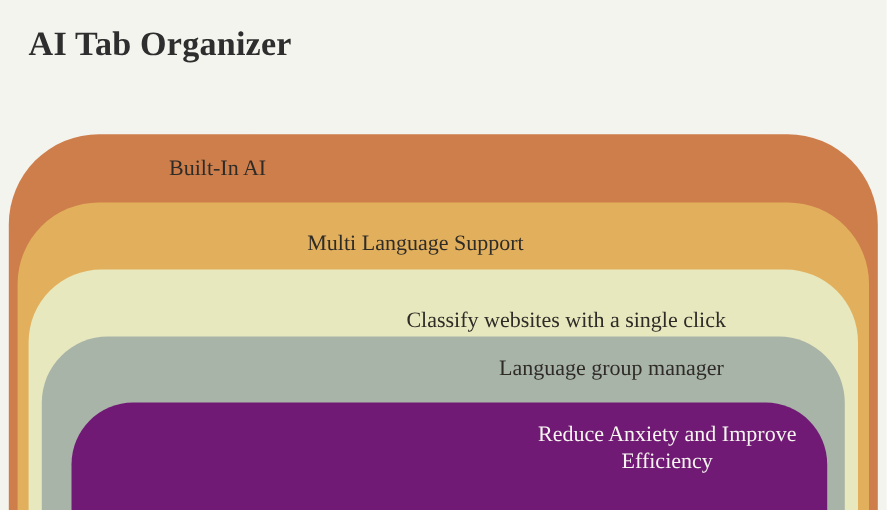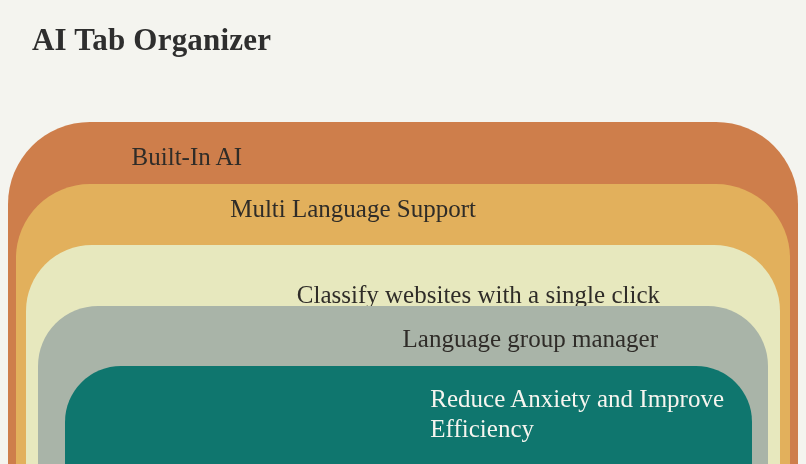--- a/index.html
+++ b/index.html
@@ -14,21 +14,21 @@
   }
   #slide {
     position: relative;
     width: 806px;
     height: 464px;
     background: #f4f4ef;
     overflow: hidden;
   }
   #page-title {
     position: absolute;
-    left: 32px;
+    left: 26px;
     top: 22px;
     font-size: 31px;
     font-weight: bold;
     color: #2e2e2e;
     letter-spacing: 0.2px;
     line-height: 1.15;
     white-space: nowrap;
   }
   #arch-stack {
     position: absolute;
@@ -39,24 +39,24 @@
   }
   .arch-layer {
     position: absolute;
     bottom: 0;
     box-sizing: border-box;
     display: flex;
     align-items: flex-start;
     justify-content: flex-end;
   }
   .arch-label {
-    font-size: 25px;
+    font-size: 20px;
     line-height: 1.18;
     color: #2f2c28;
-    text-align: left;
+    text-align: center;
     white-space: pre-line;
   }
   
   .layer-1 {
     left: 8px;
     right: 8px;
     top: 122px;
     border-top-left-radius: 82px;
     border-top-right-radius: 82px;
     background: #ce7e4b;
@@ -67,21 +67,21 @@
   
   .layer-2 {
     left: 16px;
     right: 16px;
     top: 184px;
     border-top-left-radius: 74px;
     border-top-right-radius: 74px;
     background: #e2b05c;
   }
   .layer-2 .arch-label {
-    padding: 10px 314px 0 0;
+    padding: 26px 314px 0 0;
   }
   
   .layer-3 {
     left: 26px;
     right: 26px;
     top: 245px;
     border-top-left-radius: 66px;
     border-top-right-radius: 66px;
     background: #e7e8be;
   }
@@ -101,21 +101,21 @@
   .layer-4 .arch-label {
     padding: 18px 110px 0 0;
   }
   
   .layer-5 {
     left: 65px;
     right: 54px;
     top: 366px;
     border-top-left-radius: 56px;
     border-top-right-radius: 56px;
-    background: #0f766e;
+    background: #701a75;
   }
   .layer-5 .arch-label {
     padding: 18px 28px 0 0;
     color: #f6f5ef;
   }
 </style>
 </head>
 <body>
 
 <div id="slide">

